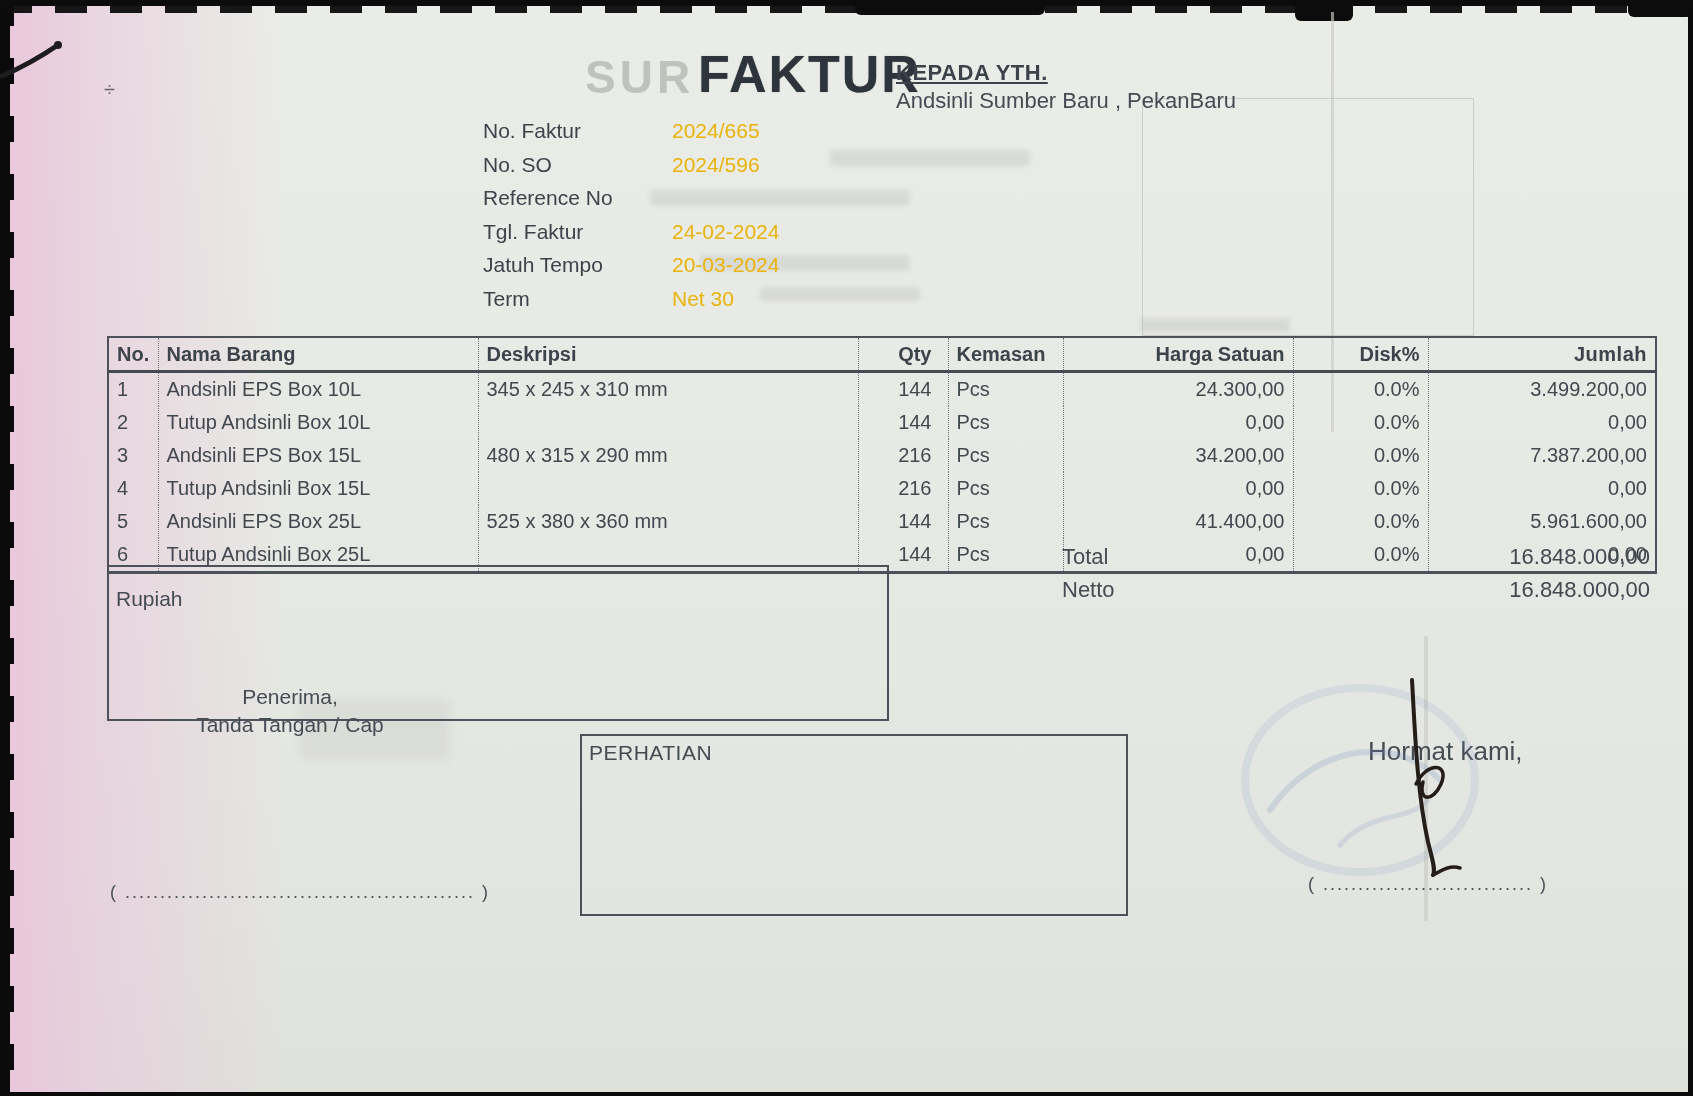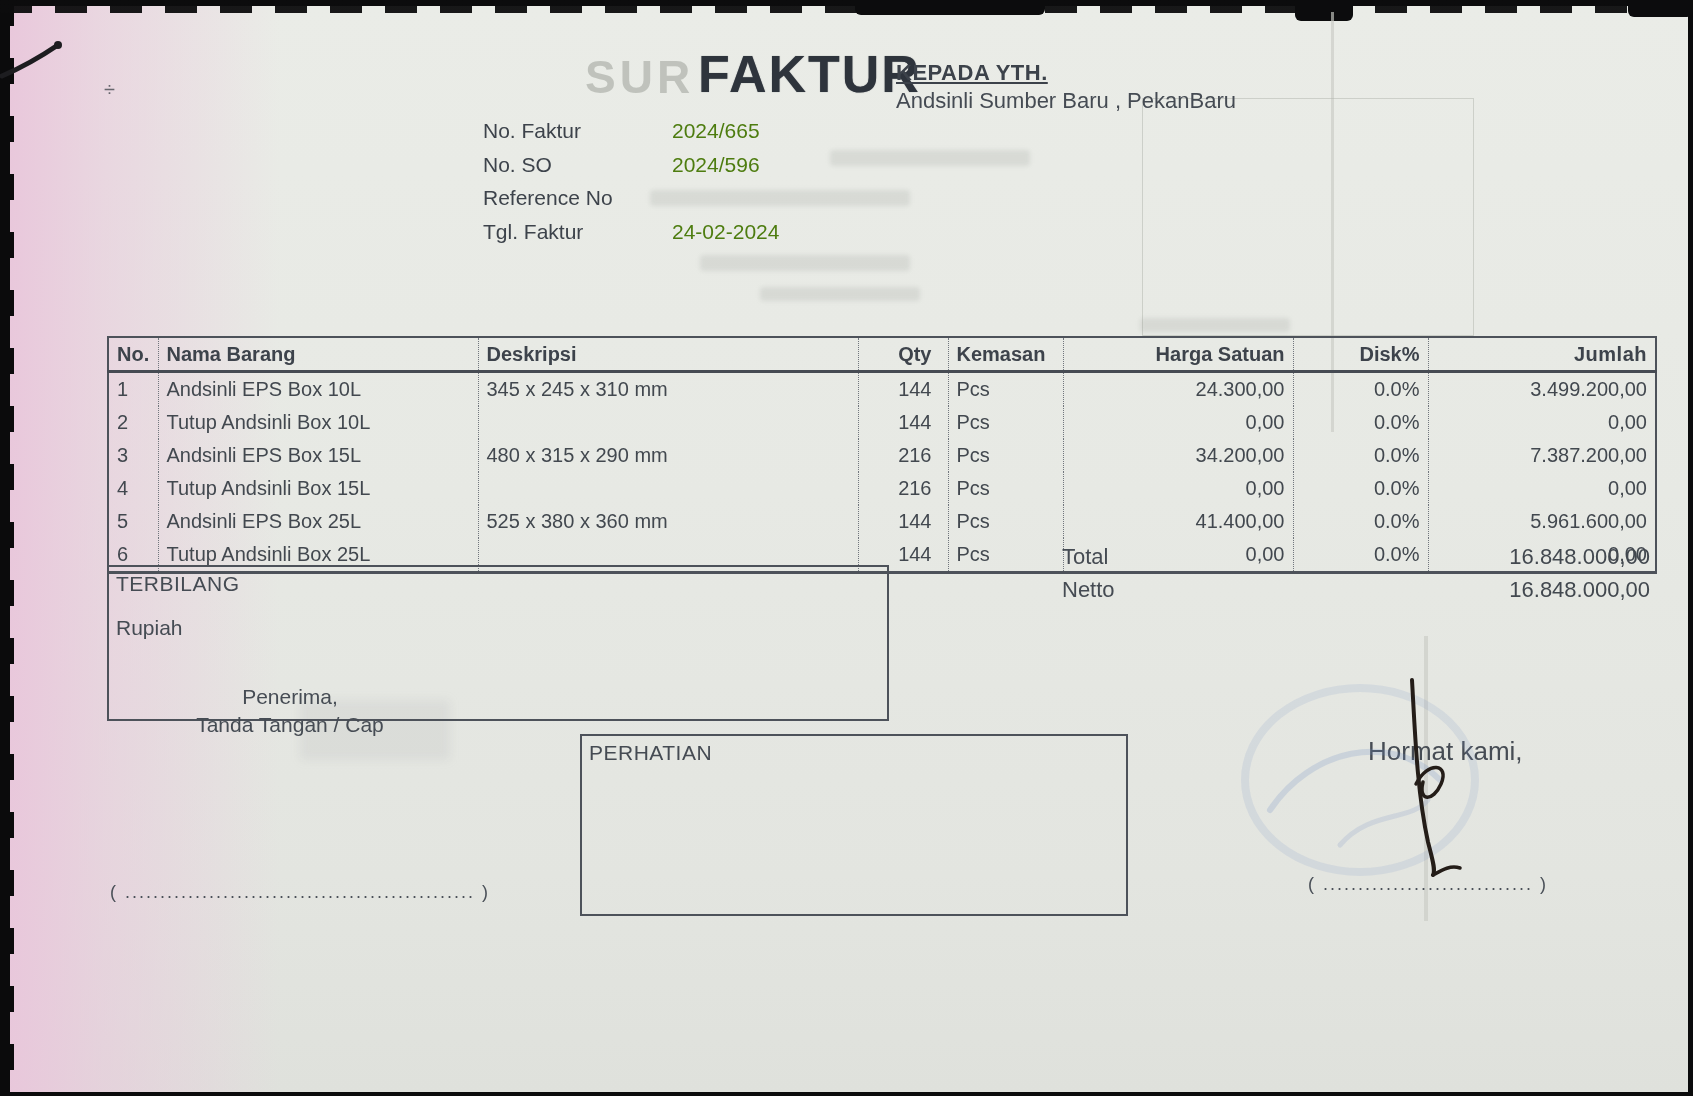--- a/index.html
+++ b/index.html
@@ -29,21 +29,21 @@
 
   .title{position:absolute;left:698px;top:44px;font-size:52px;font-weight:700;color:#2e343c;
          letter-spacing:2px;text-shadow:0 0 1px rgba(46,52,60,0.6);}
   .kepada{position:absolute;left:896px;top:60px;font-size:22px;font-weight:700;color:#3c424a;
          text-decoration:underline;letter-spacing:0.5px;}
   .recipient{position:absolute;left:896px;top:88px;font-size:22px;color:#454b53;}
 
   .meta{position:absolute;left:483px;top:119px;font-size:21px;color:#454b53;}
   .meta-row{height:33.5px;white-space:nowrap;}
   .meta-label{display:inline-block;width:189px;font-weight:400;color:#3d434b;}
-  .meta-value{display:inline-block;color:#4d7c0f;}
+  .meta-value{display:inline-block;color:#eab308;}
 
   table.inv{position:absolute;left:107px;top:336px;width:1548px;border-collapse:collapse;
          table-layout:fixed;font-size:20px;color:#42484f;
          border:2px solid #4d525a;border-bottom-width:3px;}
   table.inv th{font-weight:700;color:#3d434b;height:30px;border-bottom:3px solid #464b53;
          padding:1px 8px;white-space:nowrap;overflow:hidden;}
   table.inv td{height:31px;padding:1px 8px;white-space:nowrap;overflow:hidden;}
   table.inv th,table.inv td{border-left:1px dotted #71767d;}
   table.inv th:first-child,table.inv td:first-child{border-left:none;}
   table.inv th:nth-child(-n+3),table.inv td:nth-child(-n+3){text-align:left;}
@@ -121,20 +121,26 @@
     </div>
     <div class="meta-row">
       <span class="meta-label">No. SO</span><span class="meta-value">2024/596</span>
     </div>
     <div class="meta-row">
       <span class="meta-label">Reference No</span><span class="meta-value"></span>
     </div>
     <div class="meta-row">
       <span class="meta-label">Tgl. Faktur</span><span class="meta-value">24-02-2024</span>
     </div>
+    <div class="meta-row">
+      <span class="meta-label">Jatuh Tempo</span><span class="meta-value">20-03-2024</span>
+    </div>
+    <div class="meta-row">
+      <span class="meta-label">Term</span><span class="meta-value">Net 30</span>
+    </div>
   </div>
 
   <table class="inv">
     <colgroup>
       <col style="width:50px">
         <col style="width:320px">
         <col style="width:380px">
         <col style="width:90px">
       <col style="width:115px">
         <col style="width:230px">
@@ -211,21 +217,20 @@
         <td>144</td>
         <td>Pcs</td>
         <td>0,00</td>
         <td>0.0%</td>
         <td>0,00</td>
       </tr>
     </tbody>
   </table>
 
   <div class="terbilang-box">
-    <div class="terbilang-label">TERBILANG</div>
     <div class="terbilang-line2">Rupiah</div>
   </div>
 
   <div class="totals">
     <div class="total-row">
       <span class="total-label">Total</span>
       <span class="total-value">16.848.000,00</span>
     </div>
     <div class="total-row">
       <span class="total-label">Netto</span>

